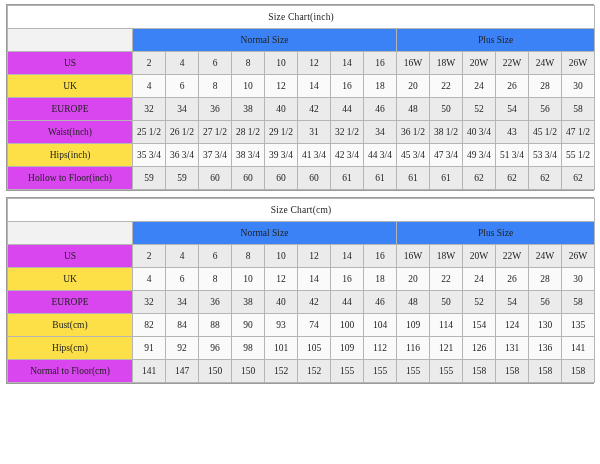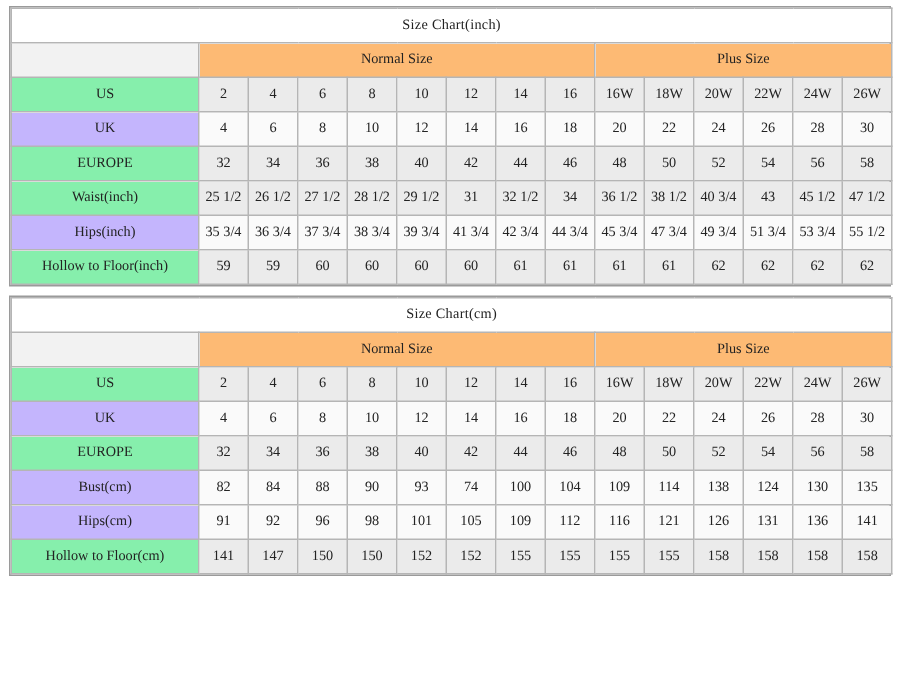--- a/index.html
+++ b/index.html
@@ -49,40 +49,40 @@
     border: none;
     background: #ffffff;
     font-size: 13px;
     font-weight: normal;
     height: 20px;
     letter-spacing: 0.2px;
   }
   td.group-head {
     font-size: 12px;
     height: 20px;
-    background: #fdba74;
+    background: #3b82f6;
   }
   td.group-blank {
     background: #f2f2f2;
     border-left: none;
     border-top: none;
   }
   tr.shaded td {
     background: #ebebeb;
   }
   tr.light td {
     background: #fafafa;
   }
   td.rowlabel {
     font-size: 11px;
     text-align: center;
     background: inherit;
   }
-  tr.shaded td.rowlabel { background: #86efac; }
-  tr.light td.rowlabel { background: #c4b5fd; }
+  tr.shaded td.rowlabel { background: #d946ef; }
+  tr.light td.rowlabel { background: #fde047; }
   td.hollow {
     font-size: 10.5px;
   }
 </style>
 </head>
 <body>
 
 <div class="page">
 
   <div class="chart-block">
@@ -314,21 +314,21 @@
           <td>82</td>
           <td>84</td>
           <td>88</td>
           <td>90</td>
           <td>93</td>
           <td>74</td>
           <td>100</td>
           <td>104</td>
           <td>109</td>
           <td>114</td>
-          <td>138</td>
+          <td>154</td>
           <td>124</td>
           <td>130</td>
           <td>135</td>
         </tr>
 
 
         <tr class="light">
           <td class="rowlabel">Hips(cm)</td>
           <td>91</td>
           <td>92</td>
@@ -340,21 +340,21 @@
           <td>112</td>
           <td>116</td>
           <td>121</td>
           <td>126</td>
           <td>131</td>
           <td>136</td>
           <td>141</td>
         </tr>
 
         <tr class="shaded">
-          <td class="rowlabel hollow">Hollow to Floor(cm)</td>
+          <td class="rowlabel hollow">Normal to Floor(cm)</td>
           <td>141</td>
           <td>147</td>
           <td>150</td>
           <td>150</td>
           <td>152</td>
           <td>152</td>
           <td>155</td>
           <td>155</td>
           <td>155</td>
           <td>155</td>

